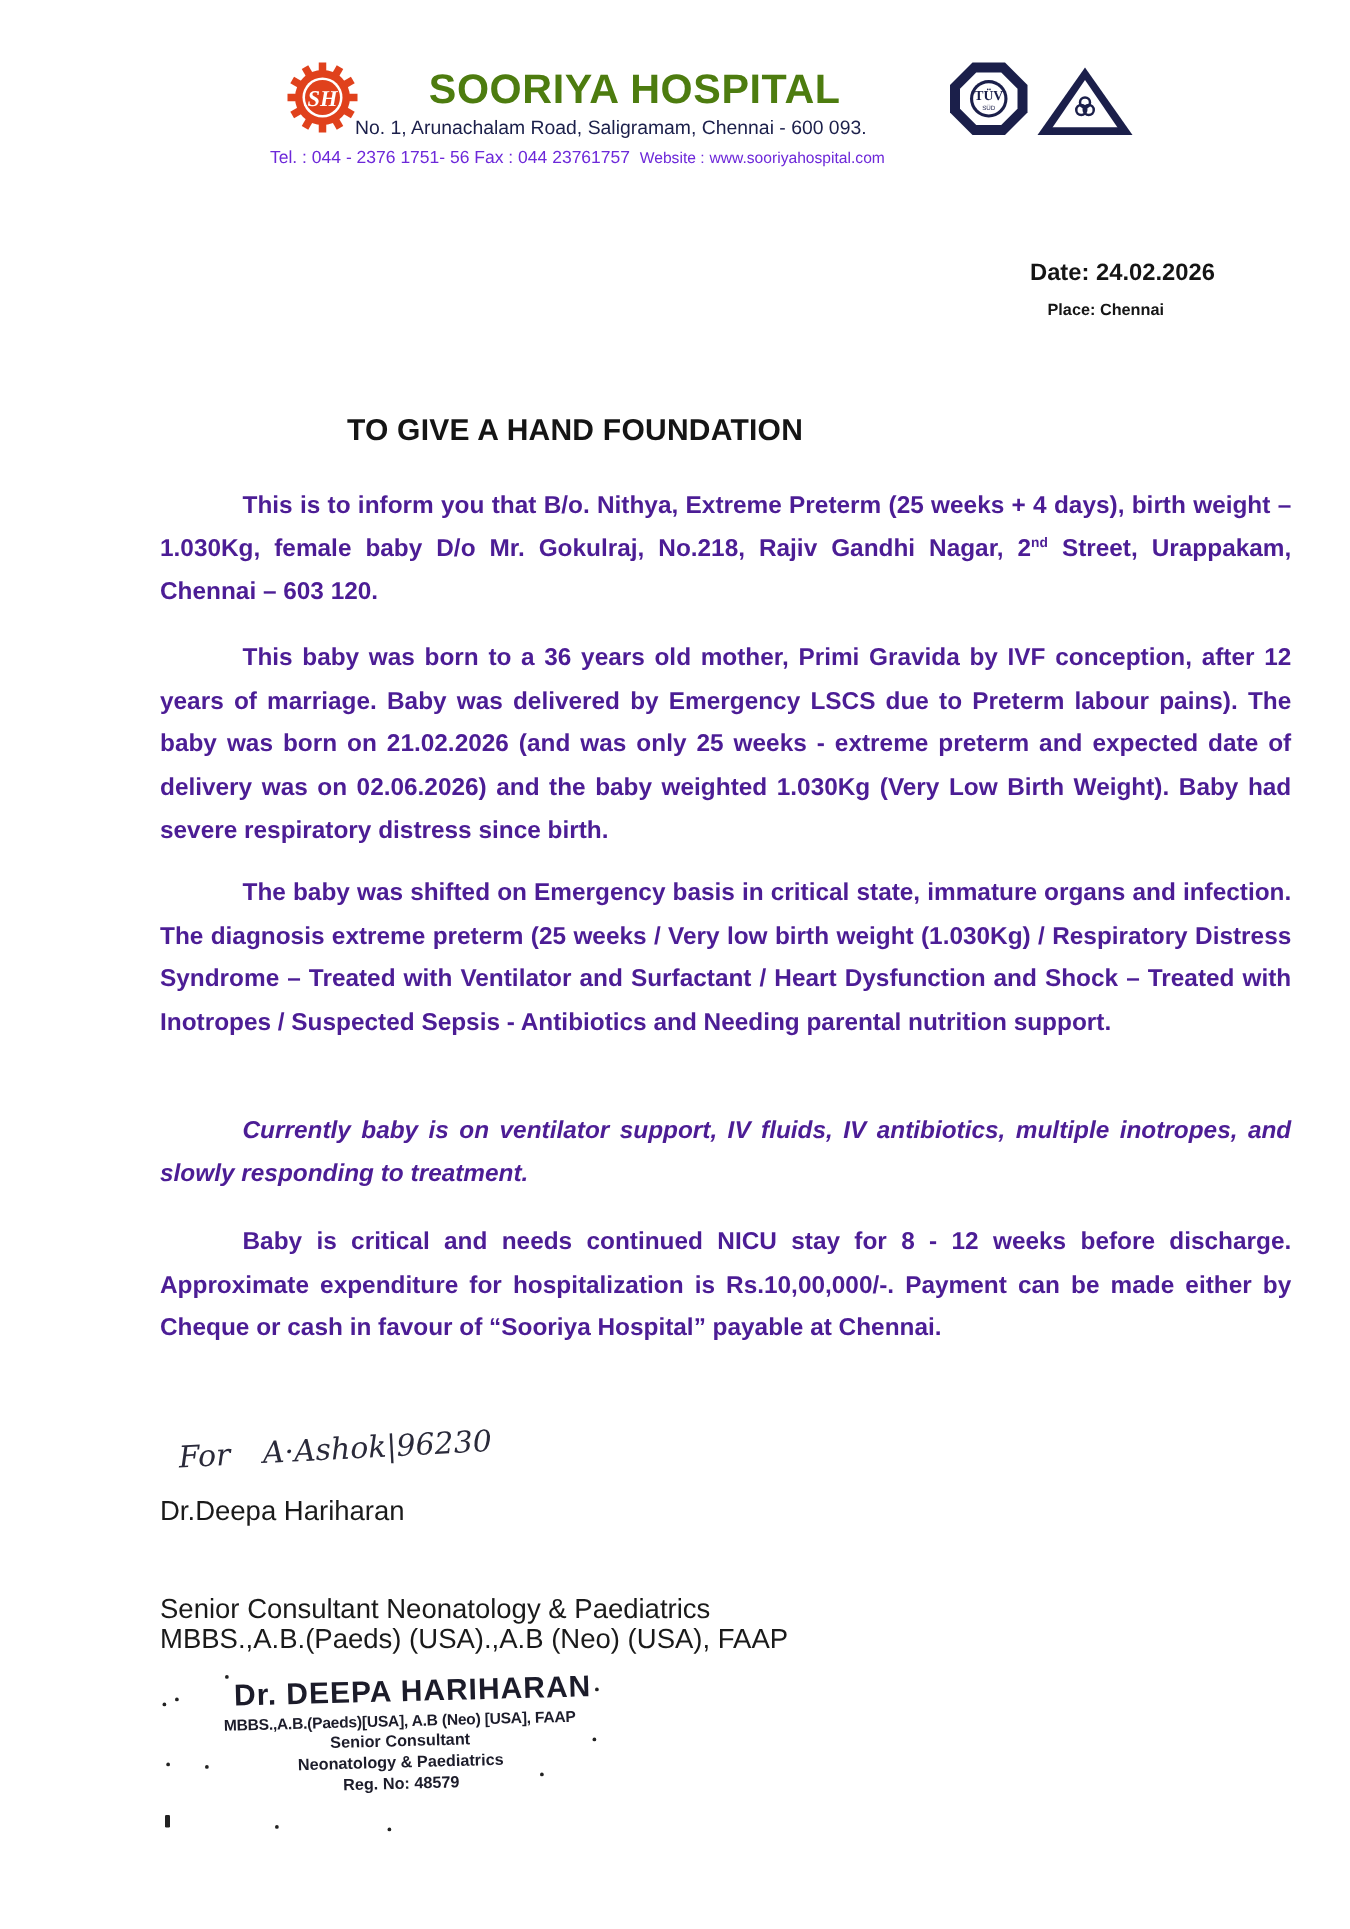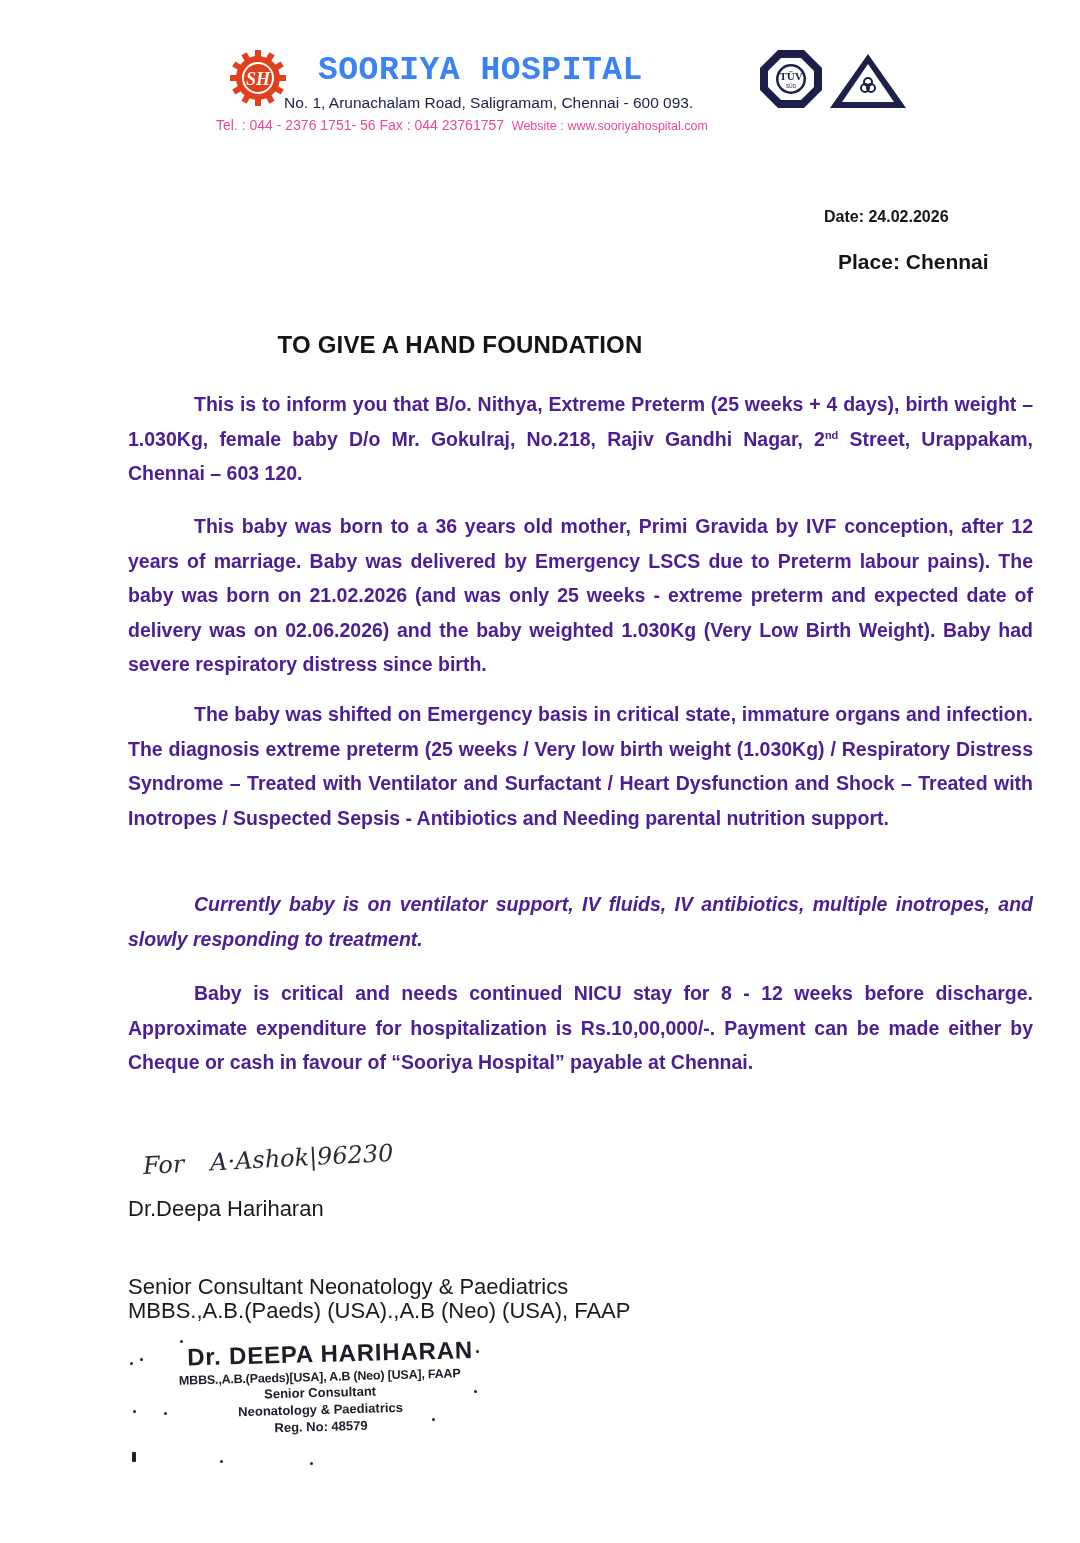--- a/index.html
+++ b/index.html
@@ -2,31 +2,31 @@
 <html><head>
 <meta charset="utf-8">
 <style>
   html, body { margin: 0; padding: 0; background: #ffffff; }
   body { width: 1080px; height: 1543px; position: relative; overflow: hidden; color: #151515;
          font-family: "Liberation Sans", sans-serif; }
   .abs { position: absolute; }
 
   
   .logo-left { left: 228px; top: 48px; width: 60px; height: 60px; }
-  .hosp-name { left: 318px; top: 52px; font-family: Liberation Mono, monospace; font-weight: bold;
-               font-size: 33px; letter-spacing: 0.5px; color: #3b82f6; white-space: nowrap; }
+  .hosp-name { left: 343px; top: 52px; font-family: Liberation Sans, sans-serif; font-weight: bold;
+               font-size: 33px; letter-spacing: 0.5px; color: #4d7c0f; white-space: nowrap; }
   .hosp-addr { left: 284px; top: 94px; font-size: 15.5px; color: #1b1f4a; white-space: nowrap; }
-  .hosp-contact { left: 216px; top: 117px; font-size: 14px; color: #ec4899; white-space: nowrap; }
+  .hosp-contact { left: 216px; top: 117px; font-size: 14px; color: #6d28d9; white-space: nowrap; }
   .hosp-contact .web-label { font-size: 12.5px; }
   .tuv-logo { left: 758px; top: 48px; width: 66px; height: 62px; }
   .tri-logo { left: 828px; top: 52px; width: 80px; height: 60px; }
 
   
-  .date { left: 824px; top: 208px; font-size: 16px; font-weight: bold; white-space: nowrap; }
-  .place { left: 838px; top: 250px; font-size: 21px; font-weight: bold; white-space: nowrap; }
+  .date { left: 824px; top: 208px; font-size: 19px; font-weight: bold; white-space: nowrap; }
+  .place { left: 838px; top: 240px; font-size: 13px; font-weight: bold; white-space: nowrap; }
 
   
   .title { left: 0; width: 920px; top: 331px; text-align: center; font-size: 24px; font-weight: bold;
            letter-spacing: 0.2px; }
 
   
   .para { left: 128px; width: 905px; font-size: 19.5px; line-height: 34.5px; text-align: justify;
           text-indent: 66px; font-weight: bold; color: #4c1d95; }
   .p1 { top: 387px; }
   .p2 { top: 509px; }

